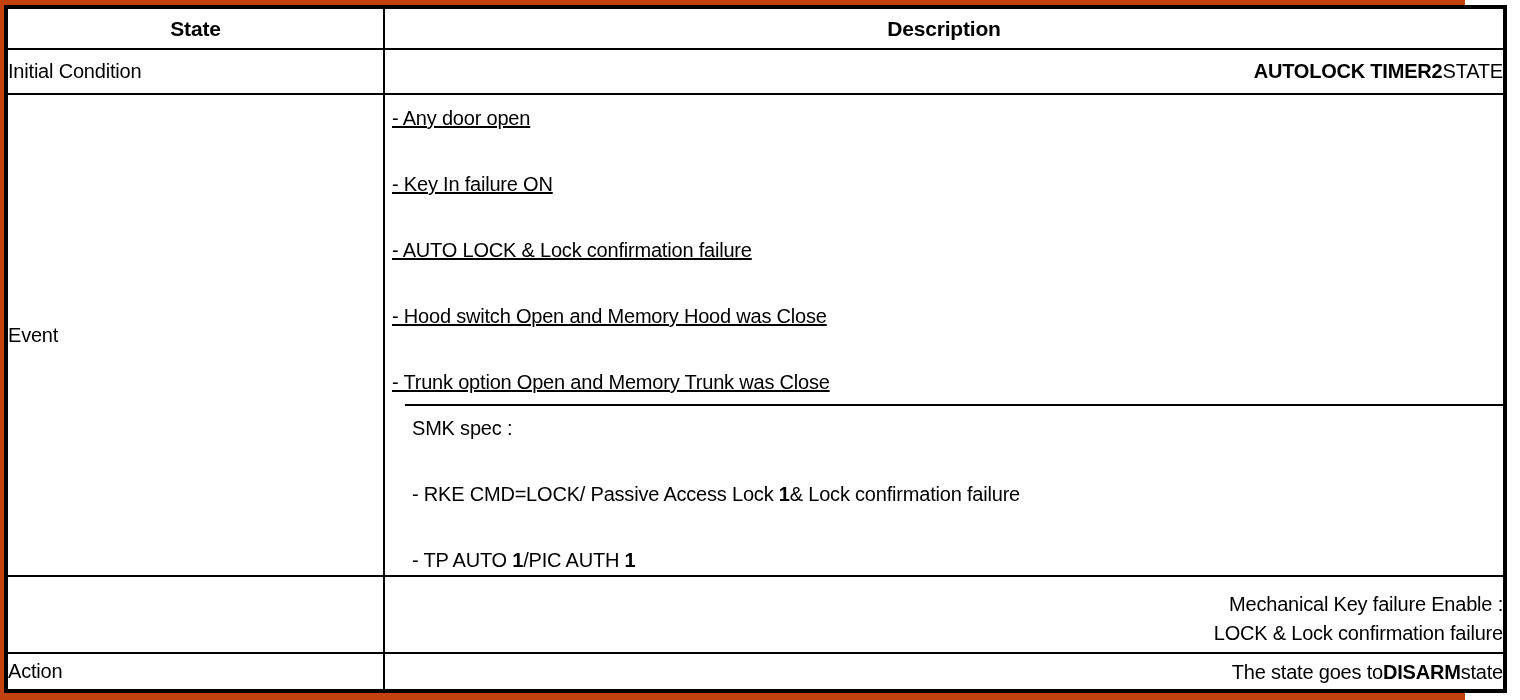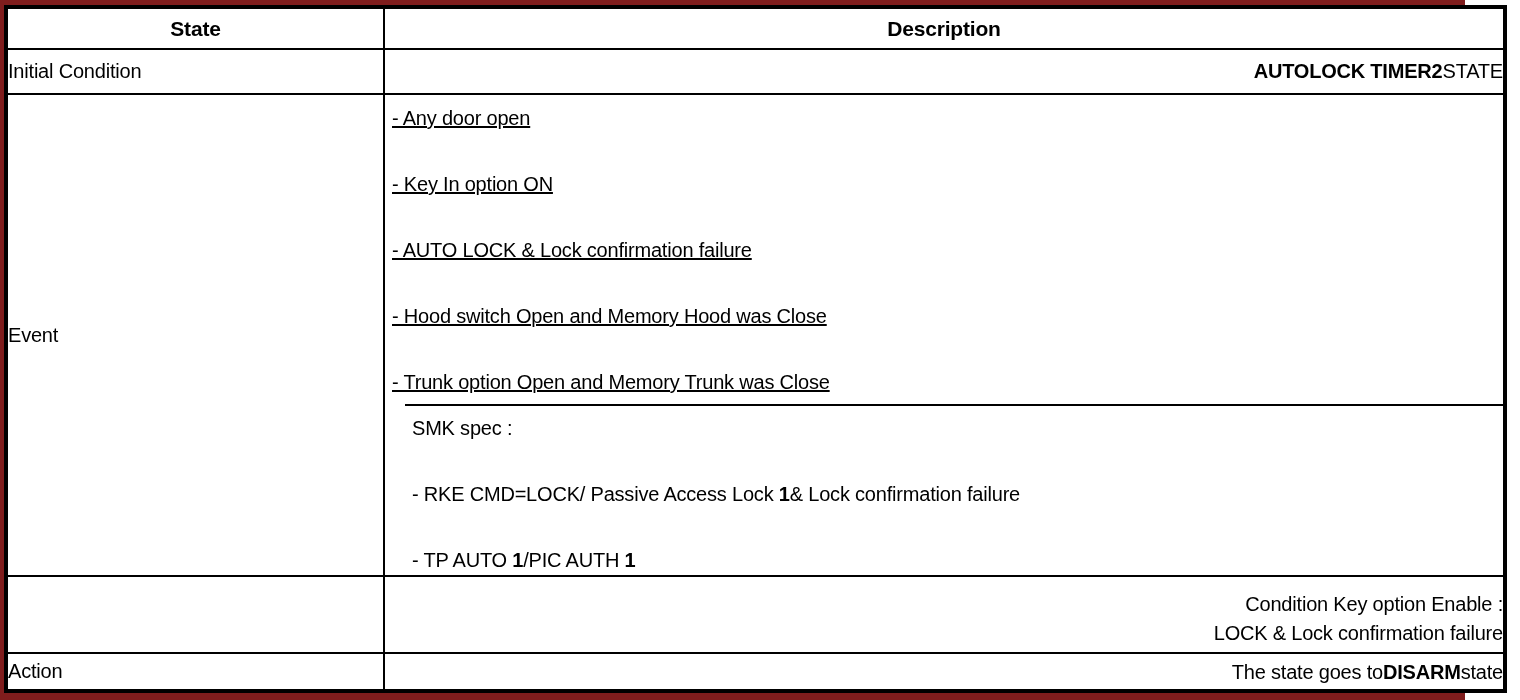--- a/index.html
+++ b/index.html
@@ -12,21 +12,21 @@
     height: 700px;
     font-family: "Liberation Sans", sans-serif;
     color: #000000;
     overflow: hidden;
   }
 
   .sheet {
     position: relative;
     width: 1465px;
     height: 700px;
-    background: #7f1d1d;
+    background: #c2410c;
   }
 
   
   .state-table {
     position: absolute;
     left: 4px;
     top: 5px;
     width: 1503px;
     border-collapse: collapse;
     table-layout: fixed;
@@ -145,21 +145,21 @@
         </td>
       </tr>
 
       <tr class="row-event">
         <td class="label-cell">Event</td>
         <td class="event-desc">
 
           <div class="event-part top">
             <div class="bullet-line">-  Any door open</div>
             <div class="gap-66"></div>
-            <div class="bullet-line">-  Key In option ON</div>
+            <div class="bullet-line">-  Key In failure ON</div>
             <div class="gap-66"></div>
             <div class="bullet-line">-  AUTO LOCK &amp; Lock confirmation failure</div>
             <div class="gap-66"></div>
             <div class="bullet-line">-  Hood switch Open and Memory Hood was Close</div>
             <div class="gap-66"></div>
             <div class="bullet-line">-  Trunk option Open and Memory Trunk was Close</div>
           </div>
 
           <div class="event-part bottom">
             <div class="bullet-line">SMK spec :</div>
@@ -169,21 +169,21 @@
             <div class="bullet-line"><span>-  TP AUTO </span><span class="b">1</span><span>/PIC AUTH </span><span class="b">1</span></div>
           </div>
 
         </td>
       </tr>
 
       <tr class="row-mech">
         <td class="label-cell"></td>
         <td class="desc-cell">
           <div class="mech-wrap">
-            <div class="mech-line">Condition Key option Enable :</div>
+            <div class="mech-line">Mechanical Key failure Enable :</div>
             <div class="mech-line">LOCK &amp; Lock confirmation failure</div>
           </div>
         </td>
       </tr>
 
       <tr class="row-action">
         <td class="label-cell">Action</td>
         <td class="desc-cell desc-pad">
           <div class="action-line"><span>The state goes to</span><span class="b">DISARM</span><span>state</span></div>
         </td>

